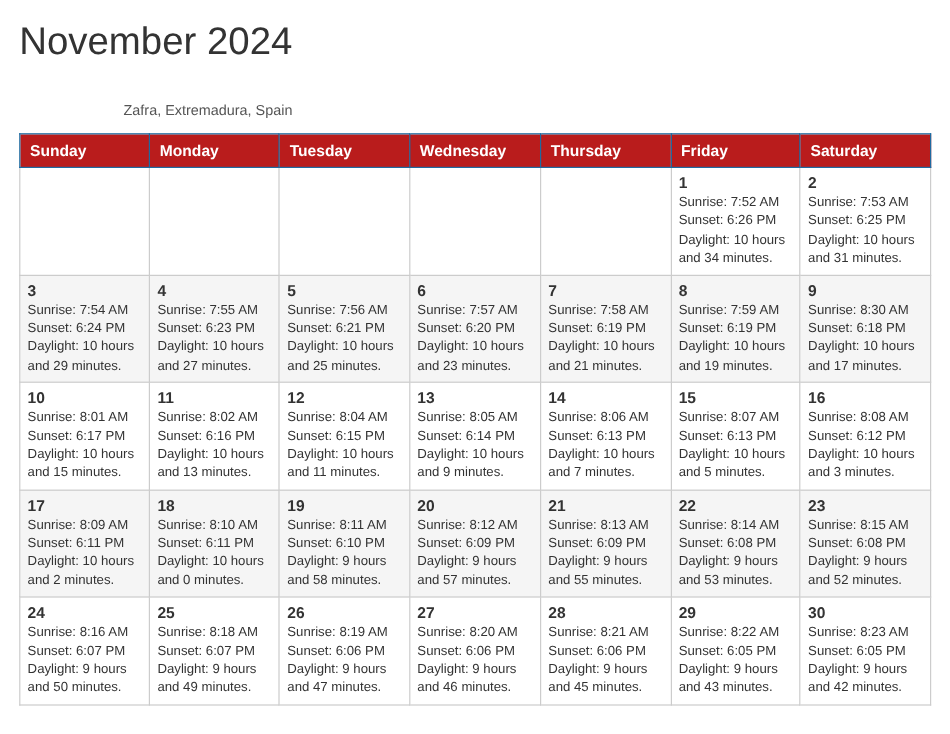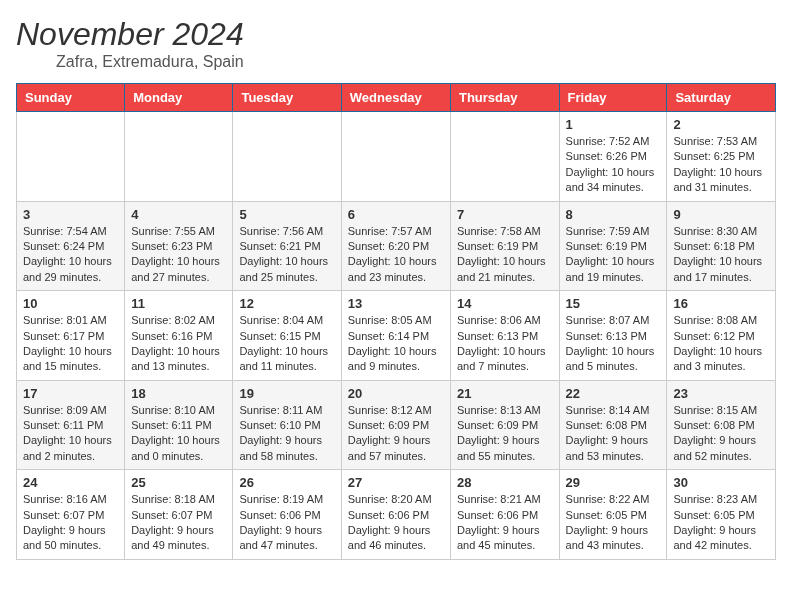--- a/index.html
+++ b/index.html
@@ -40,33 +40,33 @@
       width: 28px;
       height: 28px;
     }
     .title-section {
       text-align: right;
     }
     .month-title {
       font-size: 32px;
       font-weight: normal;
       color: #333;
-      font-style: italic;
     }
     .location-title {
-      font-size: 16px;
+      font-size: 12px;
       color: #555;
+      margin-top: 32px;
     }
     .calendar {
       width: 100%;
       border-collapse: collapse;
       border: 1px solid #ccc;
     }
     .calendar th {
-      background-color: #ef4444;
+      background-color: #b91c1c;
       color: #fff;
       text-align: left;
       padding: 6px 8px;
       font-size: 13px;
       font-weight: bold;
       border: 1px solid #1e6aa0;
     }
     .calendar td {
       border: 1px solid #ccc;
       vertical-align: top;

